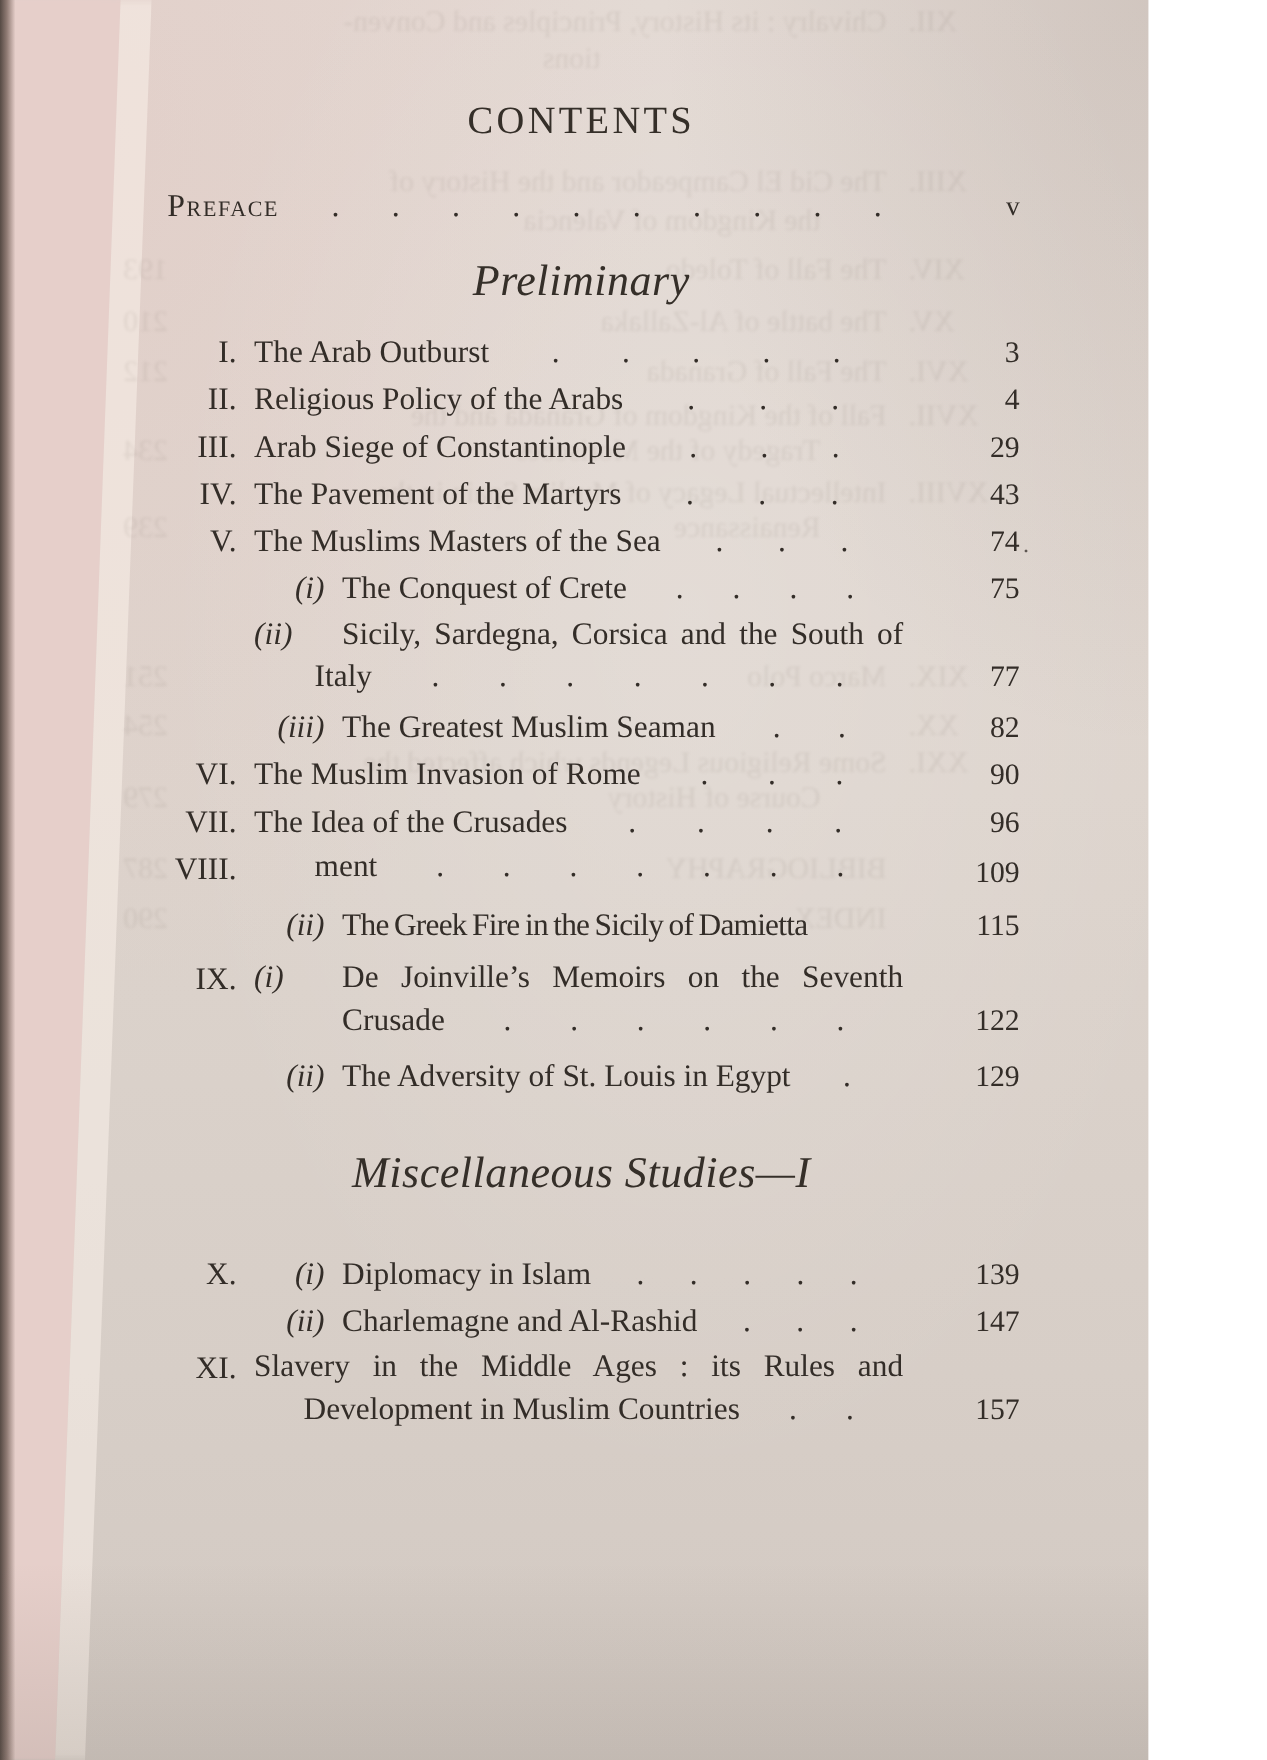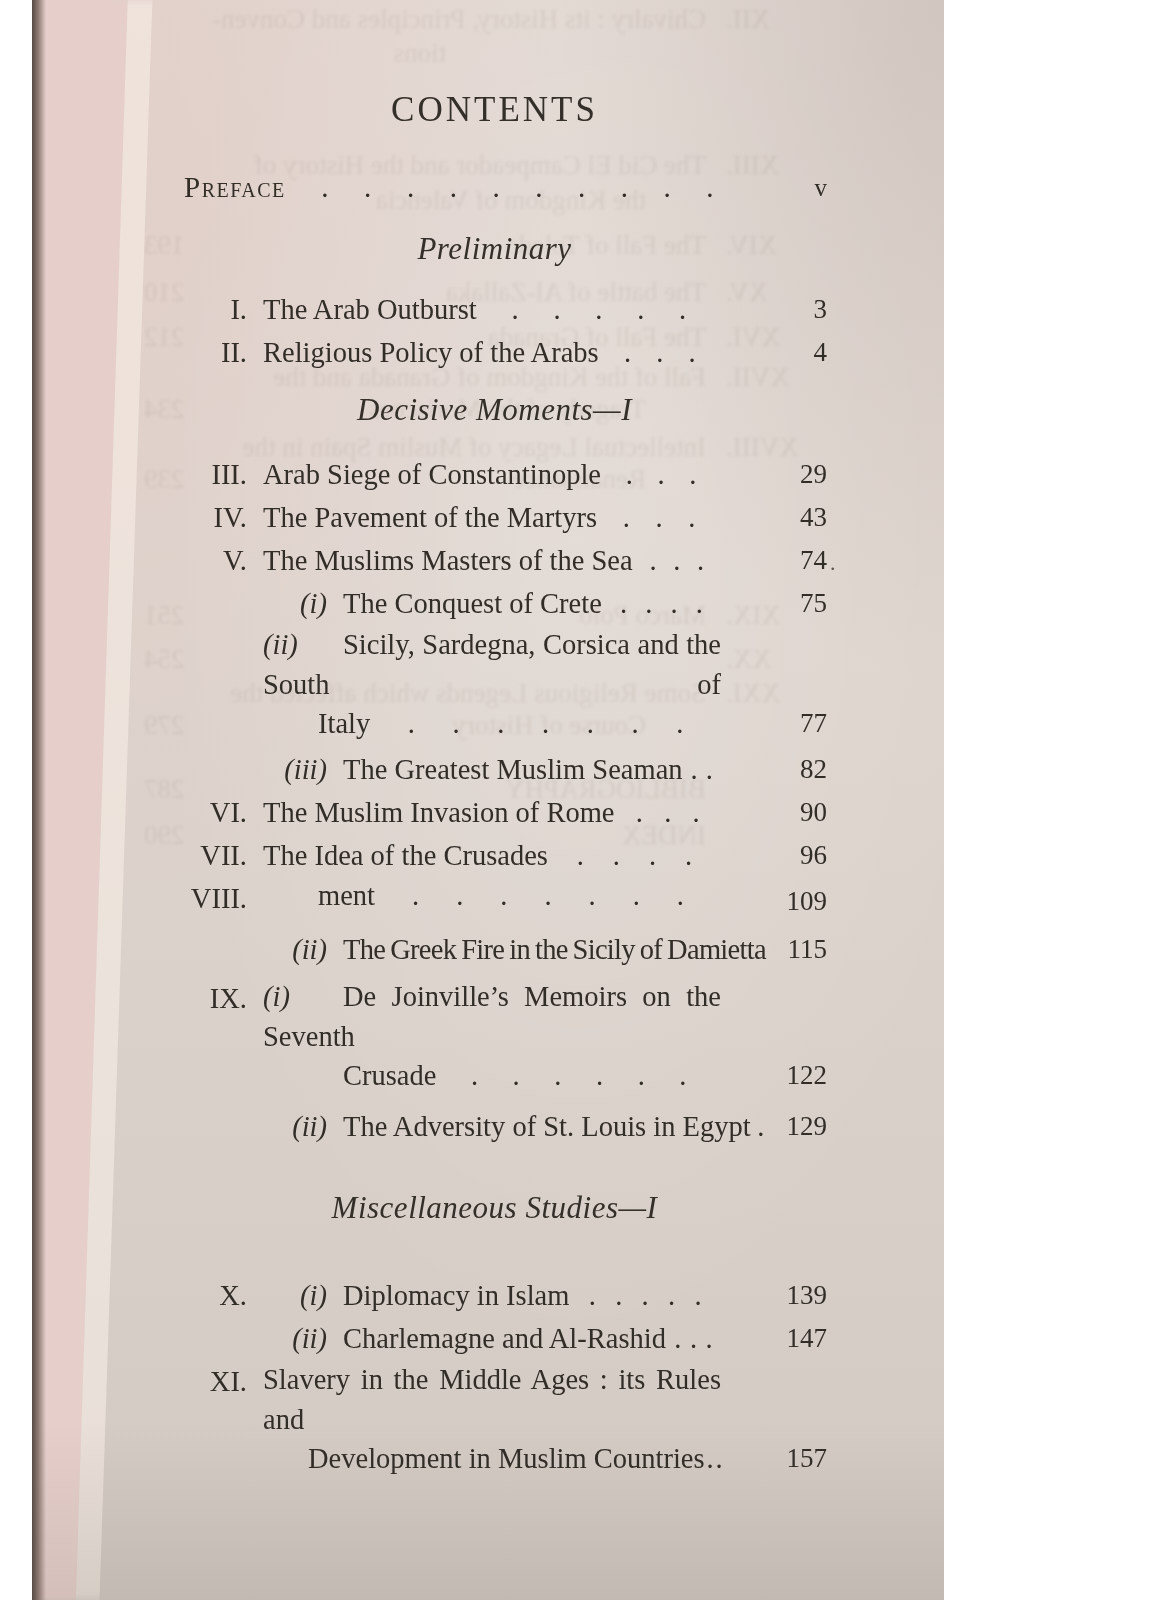--- a/index.html
+++ b/index.html
@@ -1,23 +1,23 @@
 <!DOCTYPE html>
 <html><head>
 <meta charset="utf-8">
 <style>
   html,body{margin:0;padding:0;}
   body{width:1152px;height:1600px;overflow:hidden;
        font-family:"Liberation Serif","DejaVu Serif",serif;}
-  .photo{position:relative;width:912px;height:1600px;overflow:hidden;
+  .photo{position:relative;width:1044px;height:1600px;overflow:hidden;
     background:
       radial-gradient(ellipse at 60% 35%, rgba(255,255,255,0.16), rgba(0,0,0,0) 55%),
       radial-gradient(ellipse at 8% 8%, rgba(228,190,184,0.30), rgba(0,0,0,0) 38%),
       radial-gradient(ellipse at 100% 0%, rgba(120,105,95,0.16), rgba(0,0,0,0) 30%),
-      linear-gradient(180deg,#e2d8d2 0%,#ddd4cd 45%,#d7cec7 78%,#d2c9c2 100%); margin-left: 32px;}
+      linear-gradient(180deg,#e2d8d2 0%,#ddd4cd 45%,#d7cec7 78%,#d2c9c2 100%);}
   
   .edge-dark{position:absolute;left:0;top:0;bottom:0;width:14px;
       background:linear-gradient(90deg,#564a44 0%,#907b74 45%,rgba(144,123,116,0) 100%);}
   .band-pink{position:absolute;inset:0;
       background:linear-gradient(90deg,#e6cfca 0%,#e0c9c5 100%);
       clip-path:polygon(0 0,10.5% 0,4.8% 100%,0 100%);filter:blur(1.5px);}
   .band-light{position:absolute;inset:0;background:rgba(249,241,233,0.55);
       clip-path:polygon(10.5% 0,13.2% 0,7.4% 100%,4.8% 100%);filter:blur(4px);}
   .vignette-bottom{position:absolute;left:0;right:0;bottom:0;height:180px;
       background:linear-gradient(0deg,rgba(90,80,72,0.13),rgba(0,0,0,0));}
@@ -33,21 +33,21 @@
   .ghost .gpage{flex:none;width:70px;text-align:right;}
 
   
   .content{position:absolute;left:130px;right:117px;top:0;color:#332d28;}
   h1.contents-title{margin:0;padding-top:90px;text-align:center;font-weight:400;
       font-size:35px;letter-spacing:3px;color:#352f29;}
   .preface-row{display:flex;align-items:flex-start;margin-top:36px;
       font-size:29px;line-height:43px;}
   .preface-label{flex:none;margin-left:22px;font-variant:small-caps;letter-spacing:1.5px;}
   h2.sec{margin:0;text-align:center;font-weight:400;font-style:italic;
-      font-size:31px;letter-spacing:0.5px;color:#352f29;}
+      font-size:40px;letter-spacing:0.5px;color:#352f29;}
   h2.s0{margin-top:22px;margin-bottom:21px;}
   h2.s1{margin-top:18px;margin-bottom:25px;}
   h2.s2{margin-top:42px;margin-bottom:48px;}
 
   .row{display:flex;align-items:flex-start;font-size:28.5px;line-height:43px;}
   .num{width:85px;flex:none;text-align:right;}
   .body{flex:1;min-width:0;margin-left:16px;margin-right:28px;}
   .page{width:78px;flex:none;text-align:right;font-size:27px;position:relative;}
   .page.pe{align-self:flex-end;line-height:37px;}
   .marker{display:inline-flex;width:64px;flex:none;justify-content:flex-end;
@@ -223,21 +223,20 @@
               <span class="t">Religious Policy of the Arabs</span>
               <span class="dots">
                 <span>.</span>
                 <span>.</span>
                 <span>.</span>
               </span>
             </span>
           </span>
     <span class="page">4</span>
   </div>
-        <h2 class="sec s1">Decisive Moments—I</h2>
         <div class="row">
     <span class="num">III.</span>
     <span class="body">
             <span class="l1f">
               <span class="t">Arab Siege of Constantinople</span>
               <span class="dots">
                 <span>.</span>
                 <span>.</span>
                 <span>.</span>
               </span>

